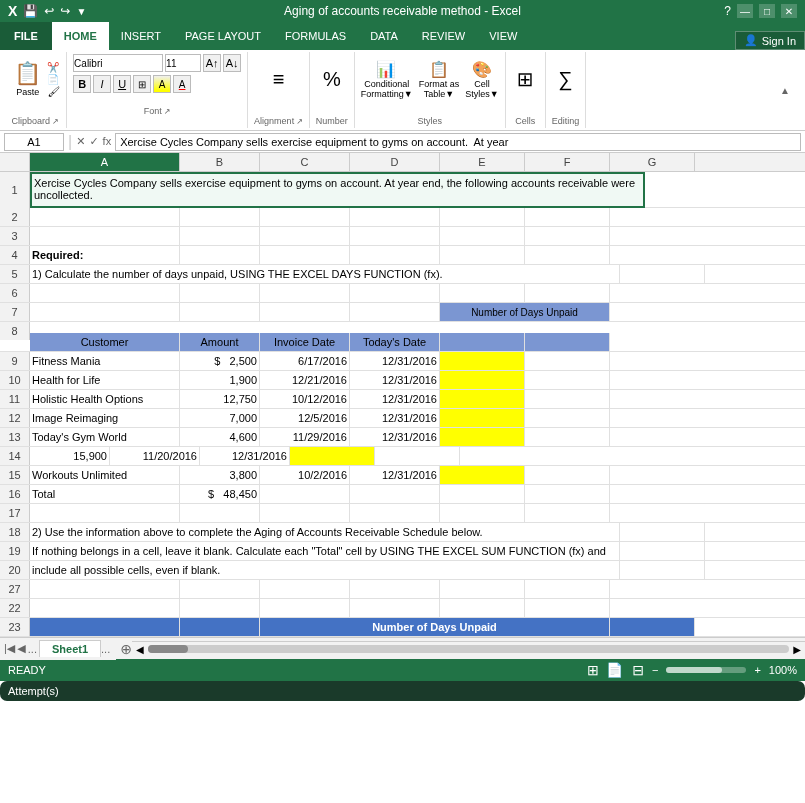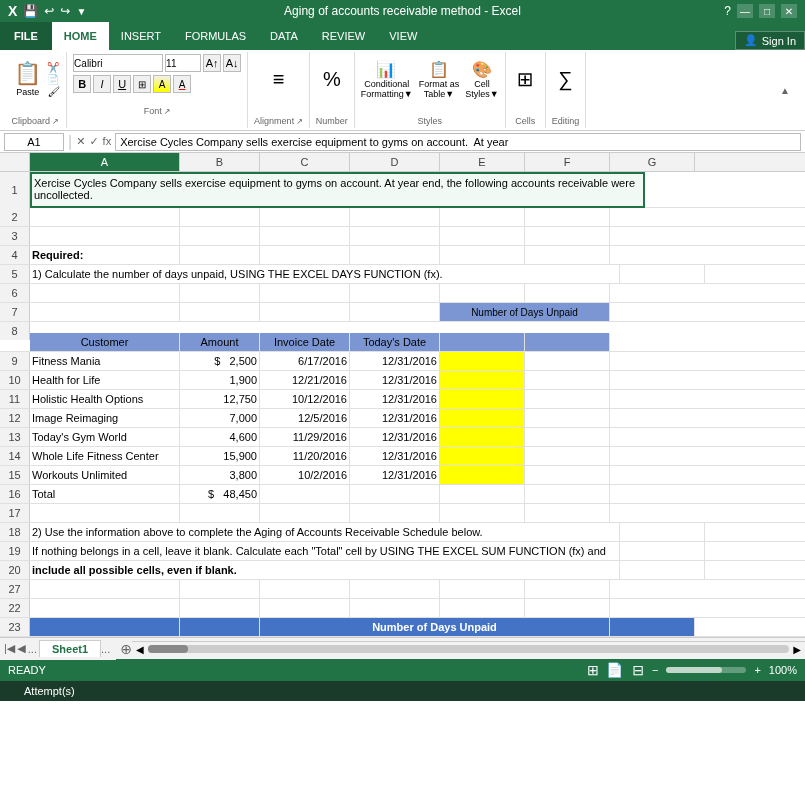--- a/index.html
+++ b/index.html
@@ -281,22 +281,23 @@
       border-radius: 3px;
       cursor: pointer;
     }
 
     .attempt-bar {
       background: #1a3a2a;
       color: #fff;
       height: 20px;
       display: flex;
       align-items: center;
-      padding: 0 24px;
-      font-size: 11px;
+      padding: 0 8px;
+      font-size: 11px;
+      border-radius: 7px;
     }
     .small-btn-group { display: flex; flex-direction: column; gap: 1px; }
 
     
     .sign-in {
       margin-left: auto;
       padding: 2px 8px;
       font-size: 11px;
       color: #fff;
       background: #1a5c38;
@@ -342,20 +343,21 @@
     <span class="win-btn">—</span>
     <span class="win-btn">□</span>
     <span class="win-btn">✕</span>
   </div>
 </div>
 
 <div class="ribbon-tabs">
   <div class="ribbon-tab file-tab">FILE</div>
   <div class="ribbon-tab active">HOME</div>
   <div class="ribbon-tab">INSERT</div>
+  <div class="ribbon-tab">PAGE LAYOUT</div>
   <div class="ribbon-tab">FORMULAS</div>
   <div class="ribbon-tab">DATA</div>
   <div class="ribbon-tab">REVIEW</div>
   <div class="ribbon-tab">VIEW</div>
   <div class="sign-in">
     <span>👤</span>
     <span>Sign In</span>
   </div>
 </div>
 
@@ -614,21 +616,20 @@
     <div class="cell col-b">Today's Gym World</div>
     <div class="cell col-c right">4,600</div>
     <div class="cell col-d right">11/29/2016</div>
     <div class="cell col-e right">12/31/2016</div>
     <div class="cell col-f yellow"></div>
     <div class="cell col-g"></div>
   </div>
 
   <div class="sheet-row">
     <div class="row-header">14</div>
-    <div class="cell col-b">Whole Life Fitness Center</div>
     <div class="cell col-c right">15,900</div>
     <div class="cell col-d right">11/20/2016</div>
     <div class="cell col-e right">12/31/2016</div>
     <div class="cell col-f yellow"></div>
     <div class="cell col-g"></div>
   </div>
 
   <div class="sheet-row">
     <div class="row-header">15</div>
     <div class="cell col-b">Workouts Unlimited</div>
@@ -666,21 +667,21 @@
   </div>
 
   <div class="sheet-row">
     <div class="row-header">19</div>
     <div class="cell" style="width:590px;min-width:590px;">If nothing belongs in a cell, leave it blank.  Calculate each "Total" cell by USING THE EXCEL SUM FUNCTION (fx) and</div>
     <div class="cell col-g"></div>
   </div>
 
   <div class="sheet-row">
     <div class="row-header">20</div>
-    <div class="cell" style="width:590px;min-width:590px;font-weight:bold;">include all possible cells, even if blank.</div>
+    <div class="cell" style="width:590px;min-width:590px;">include all possible cells, even if blank.</div>
     <div class="cell col-g"></div>
   </div>
 
   <div class="sheet-row">
     <div class="row-header">27</div>
     <div class="cell col-b"></div>
     <div class="cell col-c"></div>
     <div class="cell col-d"></div>
     <div class="cell col-e"></div>
     <div class="cell col-f"></div>

